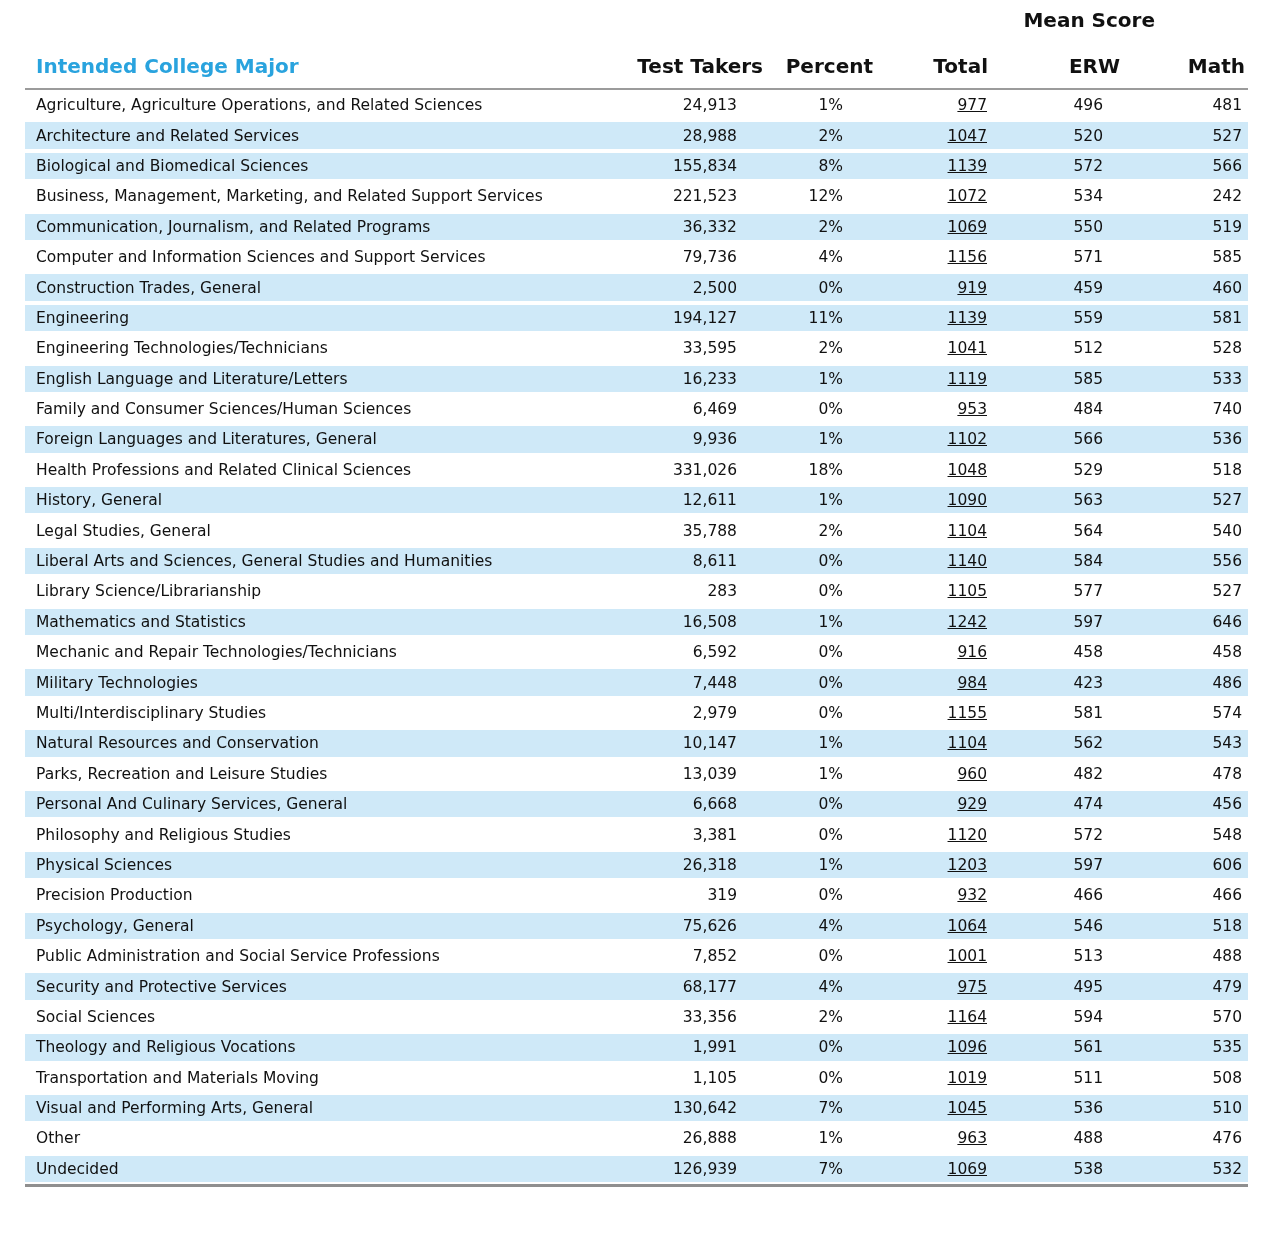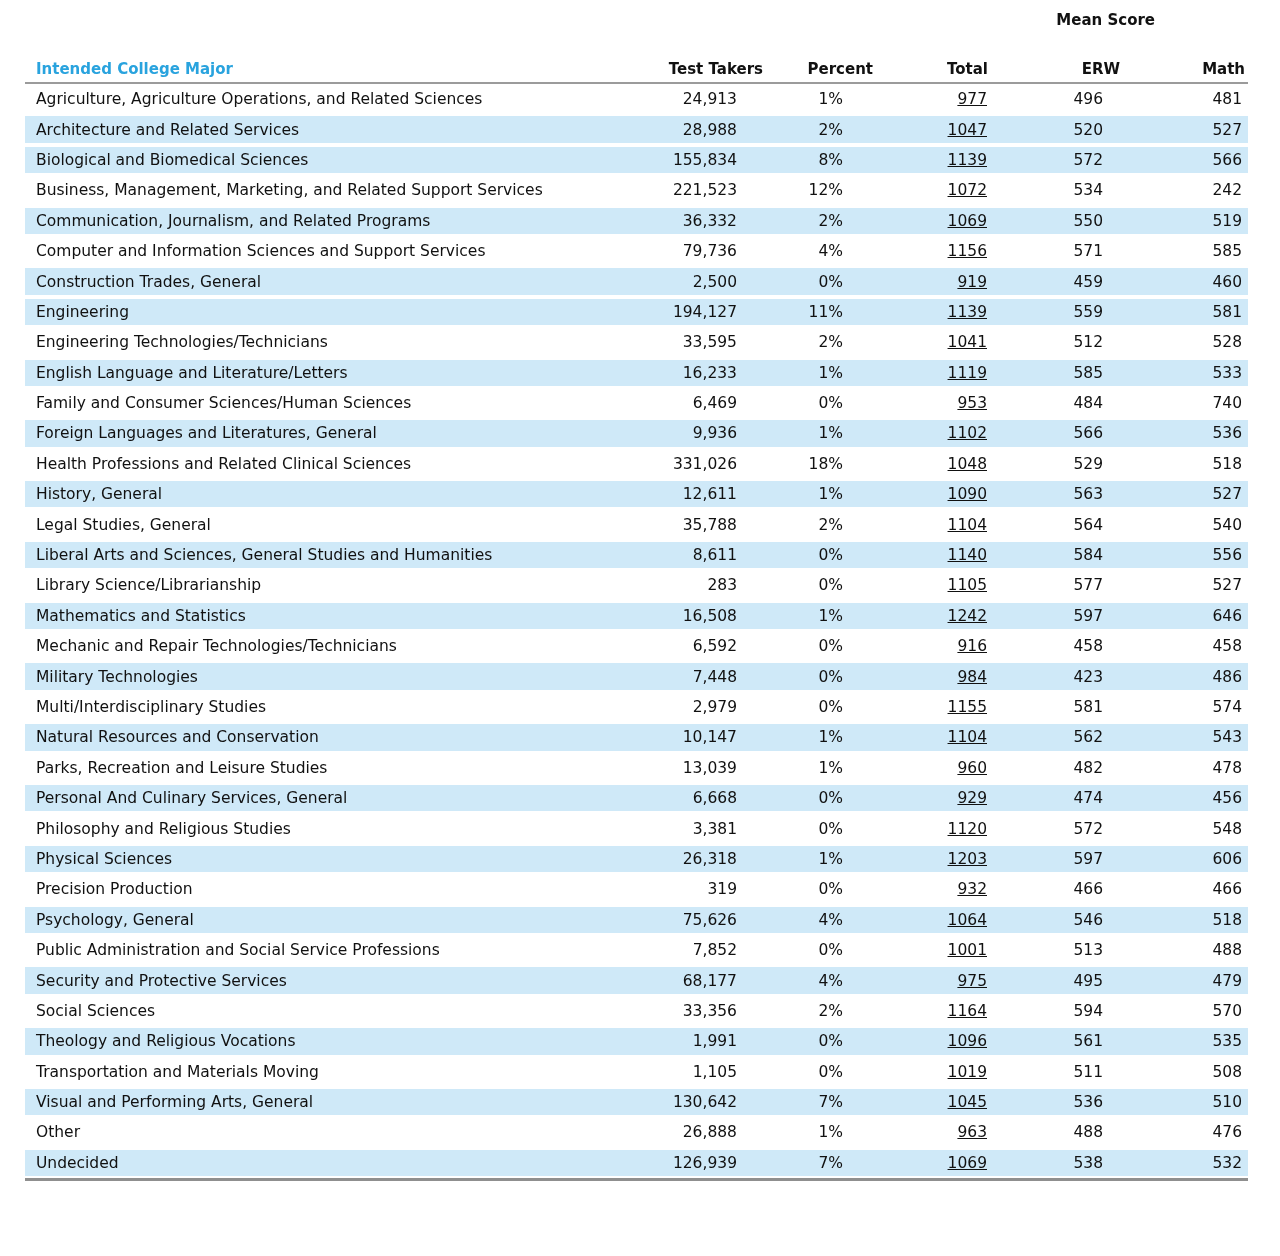--- a/index.html
+++ b/index.html
@@ -24,34 +24,34 @@
   table.majors {
     border-collapse: separate;
     border-spacing: 0;
     table-layout: fixed;
     width: 1223px;
   }
   
   thead th {
     font-weight: bold;
     color: #111111;
-    font-size: 15px;
+    font-size: 20px;
     padding: 0;
   }
   th.mean-score {
     height: 40px;
     vertical-align: middle;
     text-align: right;
     padding-right: 93px;
   }
   th.spacer { height: 40px; }
   tr.col-head th {
     height: 38px;
     vertical-align: bottom;
-    padding-bottom: 4px;
+    padding-bottom: 10px;
     border-bottom: 2px solid #9B9B9B;
     text-align: right;
   }
   tr.col-head th.c1 {
     text-align: left;
     padding-left: 11px;
     color: #29A3DE;
   }
   tr.col-head th.c6 { padding-right: 3px; }
   

